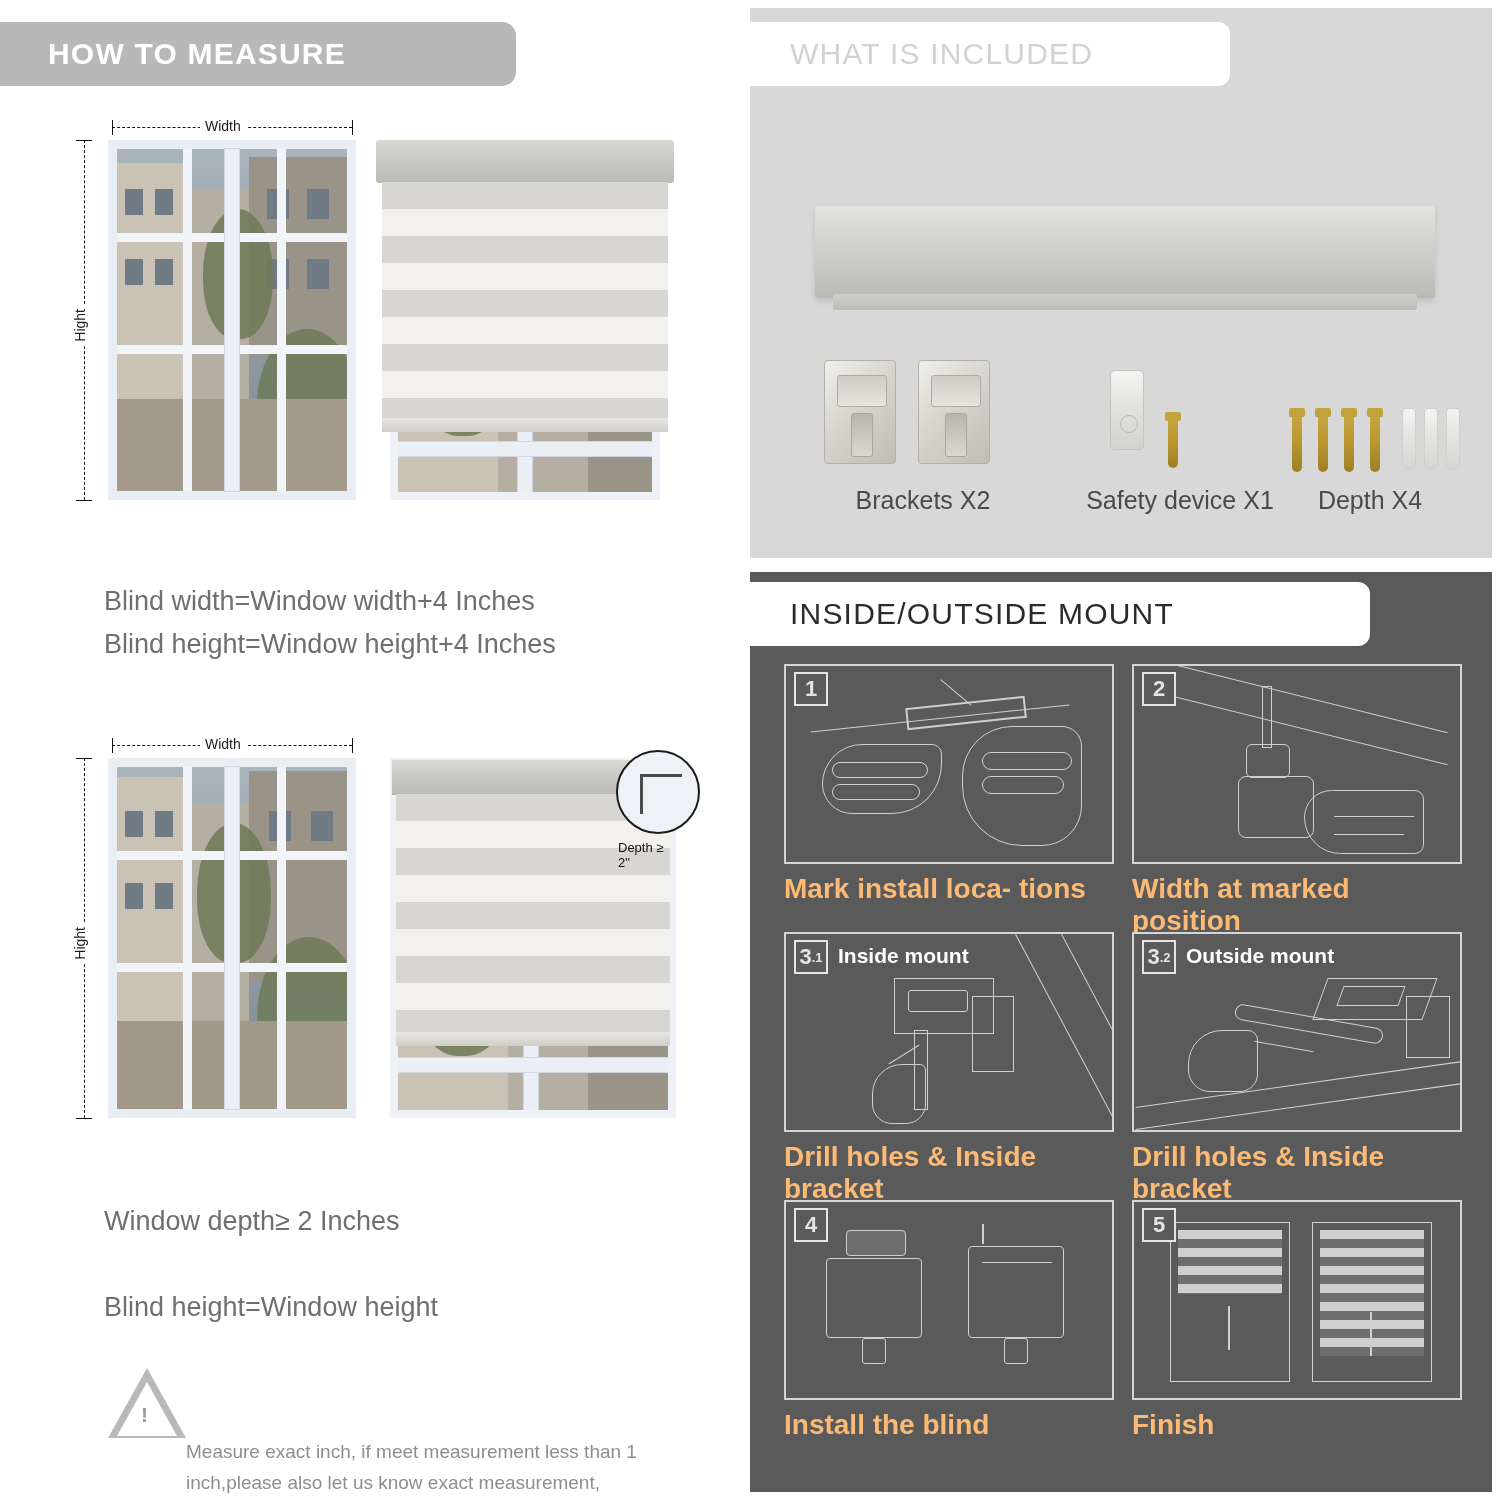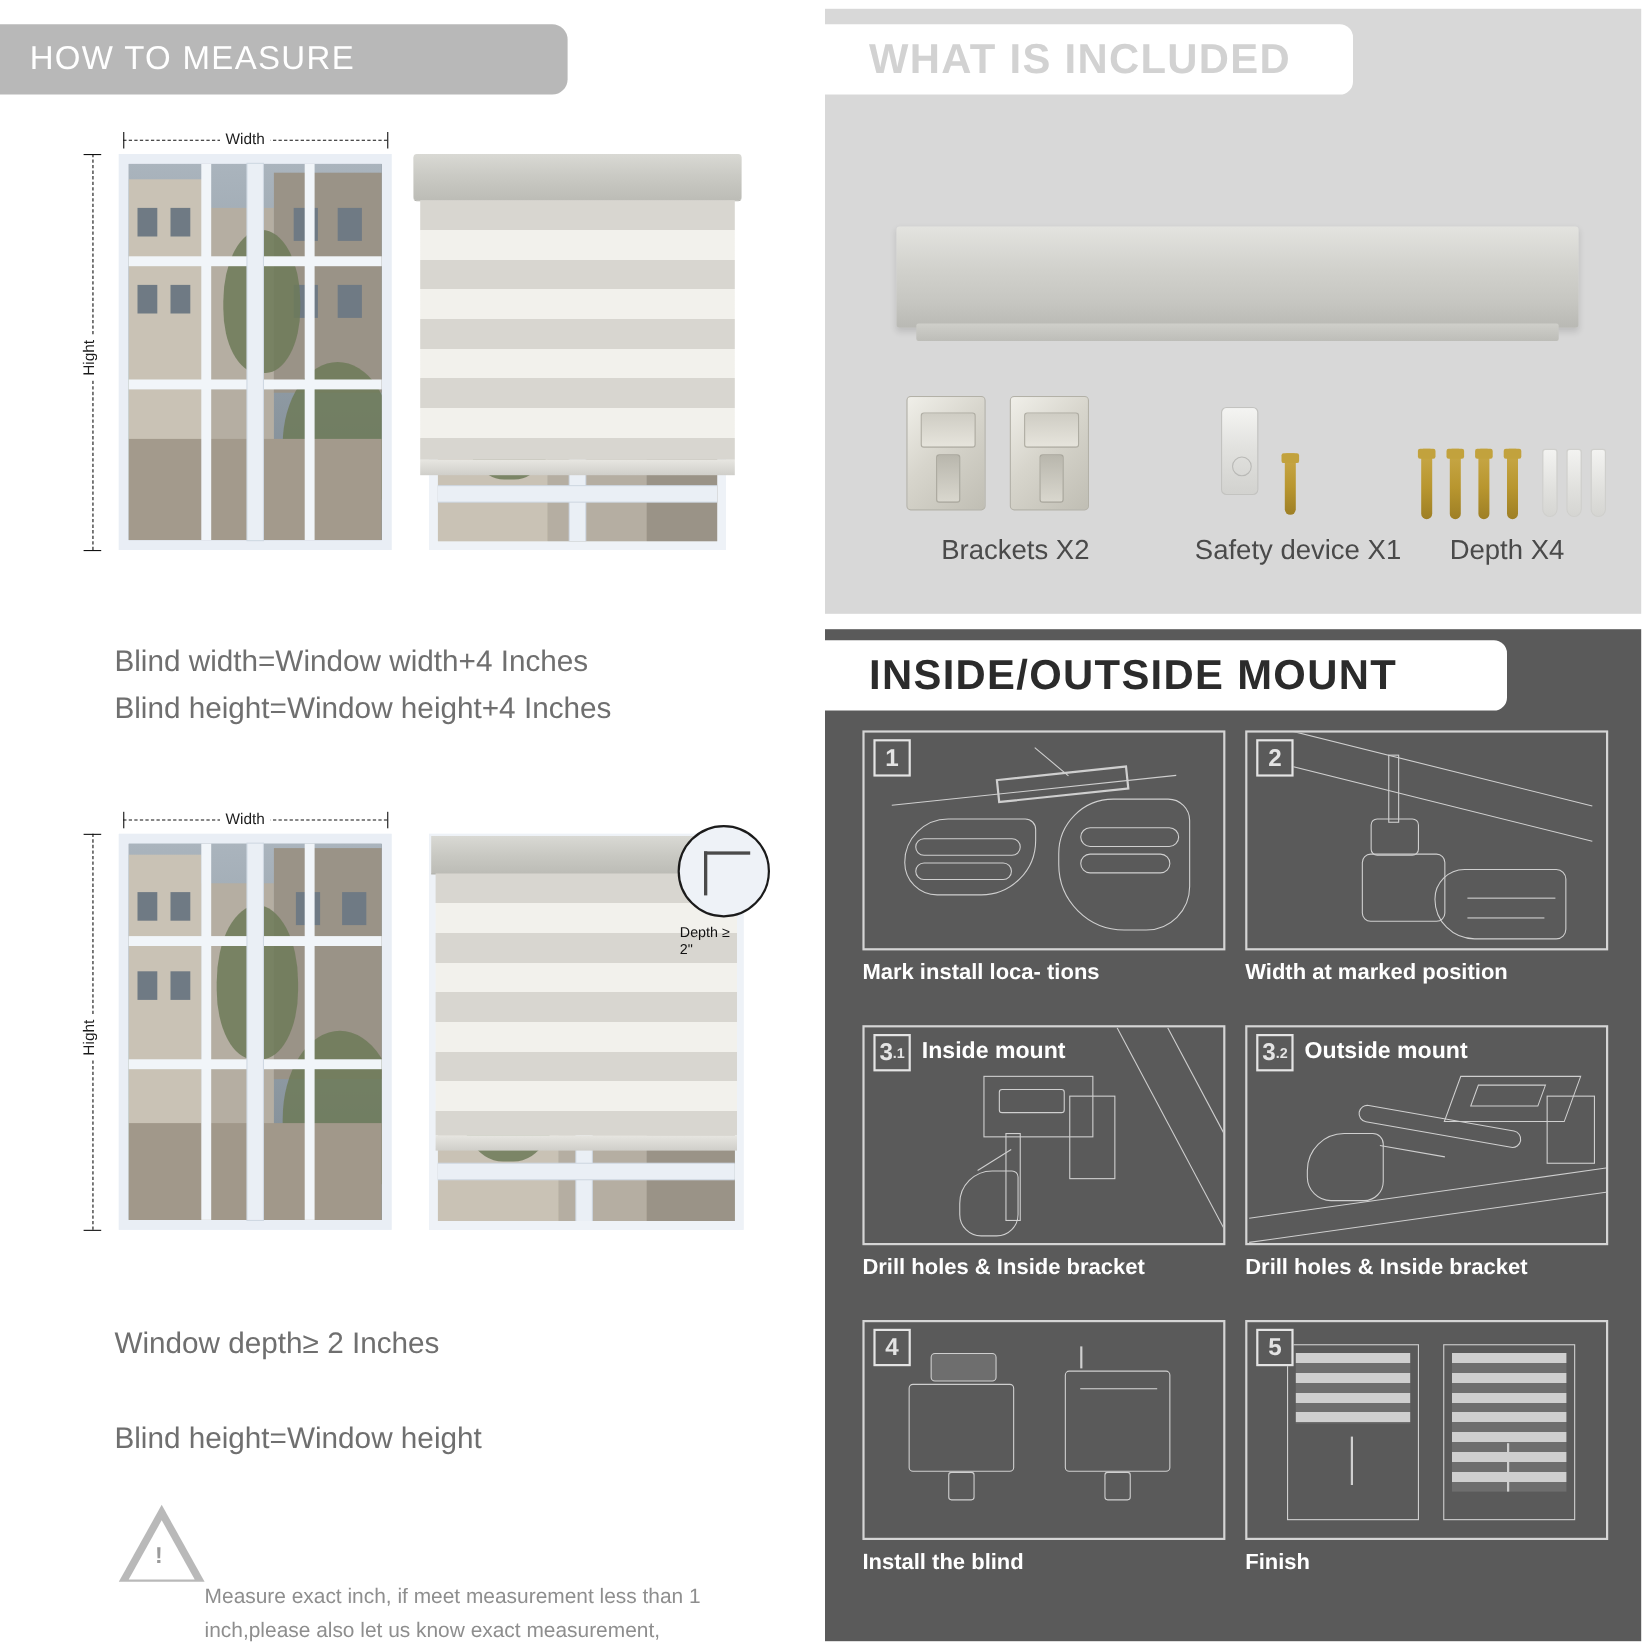--- a/index.html
+++ b/index.html
@@ -14,24 +14,24 @@
   
   .left-col {
     position: absolute; left: 0; top: 0; width: 742px; height: 1500px;
     background: #ffffff;
   }
   .banner {
     position: absolute;
     background: #b8b8b8;
     border-radius: 0 14px 14px 0;
     display: flex; align-items: center;
-    padding-left: 27px;
+    padding-left: 48px;
     color: #ffffff;
     font-size: 30px;
-    font-weight: normal;
+    font-weight: bold;
     letter-spacing: 1.2px;
   }
   #banner-how { left: 0; top: 22px; width: 516px; height: 64px; }
 
   
   .measure-block { position: absolute; }
   .dim-label {
     position: absolute;
     font-size: 14px; color: #1b1b1b;
     background: #ffffff; padding: 0 5px;
@@ -141,21 +141,21 @@
 
   .panel-included {
     position: absolute; left: 8px; top: 8px; width: 742px; height: 550px;
     background: #d8d8d8;
   }
   .panel-label {
     position: absolute;
     background: #ffffff;
     border-radius: 0 12px 12px 0;
     display: flex; align-items: center;
-    font-size: 38px; font-weight: bold; letter-spacing: 1.2px;
+    font-size: 30px; font-weight: normal; letter-spacing: 1.2px;
     padding-left: 40px;
   }
   #label-included { left: 0px; top: 14px; width: 480px; height: 64px; color: #d2d2d2; }
 
   .included-title {
     position: absolute; left: 0; right: 0; top: 130px;
     text-align: center; font-size: 29px; color: #555; font-weight: 500;
   }
   .blind-product {
     position: absolute; left: 65px; top: 198px; width: 620px; height: 92px;
@@ -239,21 +239,21 @@
     display: flex; align-items: center; justify-content: center;
     background: #5a5a5a;
     z-index: 3;
   }
   .step-num small { font-size: 13px; }
   .step-inline-title {
     position: absolute; left: 52px; top: 10px; z-index: 3;
     color: #ffffff; font-size: 21px; font-weight: bold;
   }
   .step-caption {
-    margin-top: 9px; color: #ffffff; font-size: 20px; font-weight: bold;
+    margin-top: 9px; color: #fdba74; font-size: 28px; font-weight: bold;
   }
   .sketch { position: absolute; inset: 0; }
   .sk { position: absolute; border: 2px solid #cfcfcf; }
   .sk.thin { border-width: 1.5px; }
   .sk.line { border: none; border-top: 1.5px solid #cfcfcf; }
   .zebra-sm {
     position: absolute;
     background: repeating-linear-gradient(180deg,
       #cfcfcf 0px,#cfcfcf 9px, #6e6e6e 9px,#6e6e6e 18px);
   }

